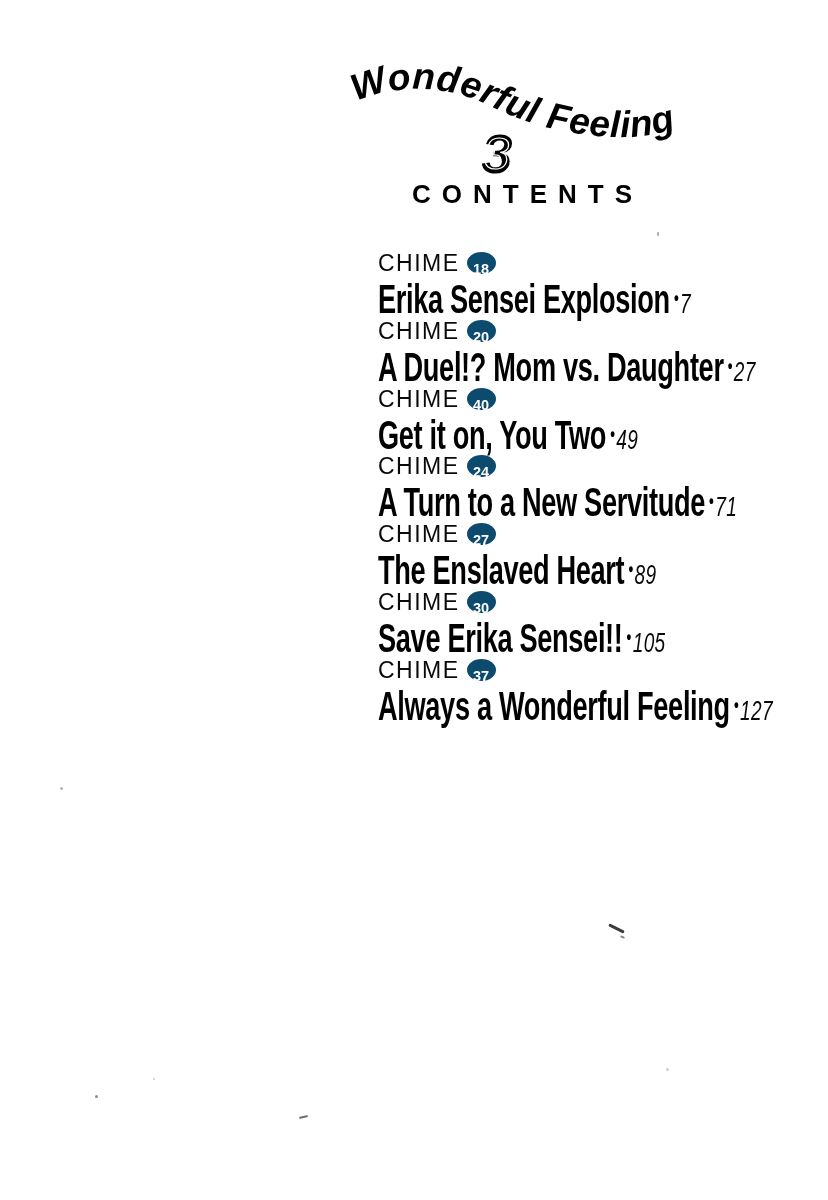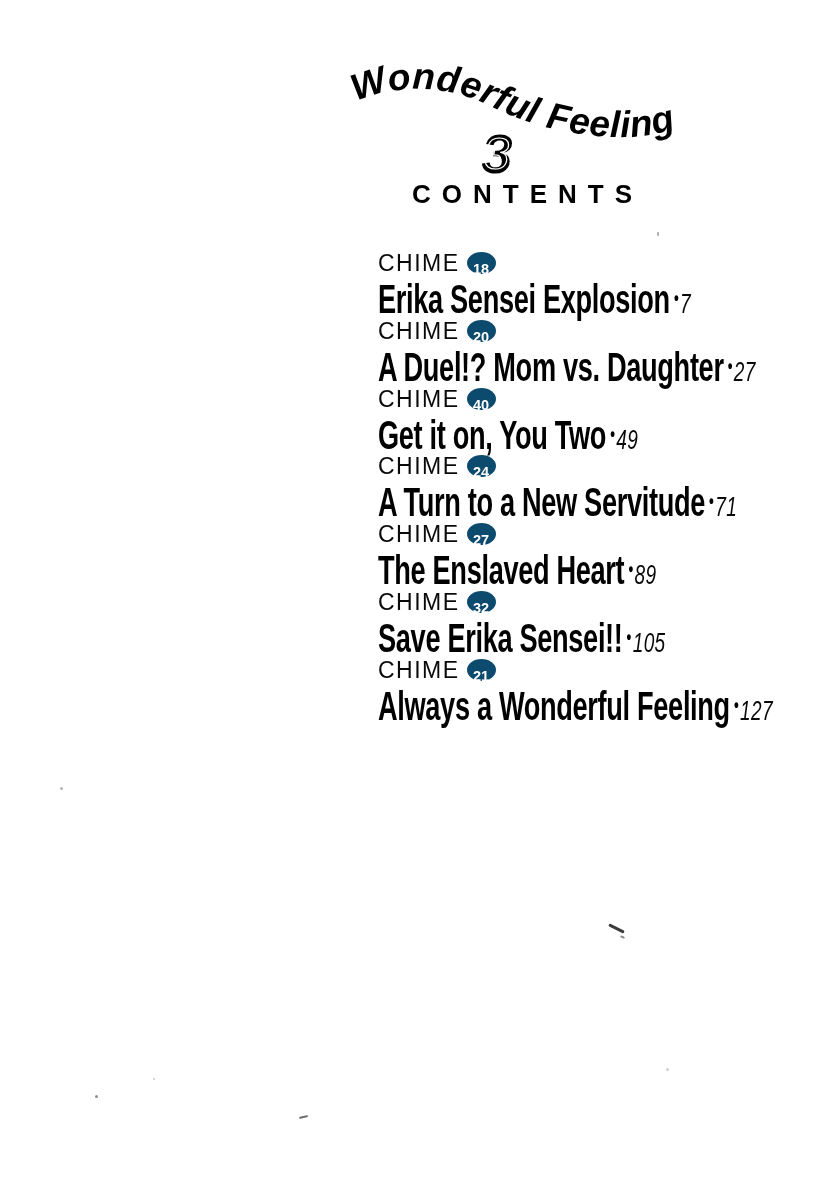--- a/index.html
+++ b/index.html
@@ -155,30 +155,30 @@
       <div class="chime-line">
         <span>CHIME</span><span class="badge"><span>27</span></span>
       </div>
       <div class="title-line">
         <span class="ctitle">The Enslaved Heart</span><span class="dot">•</span><span class="page-num">89</span>
       </div>
     </div>
 
     <div class="chapter">
       <div class="chime-line">
-        <span>CHIME</span><span class="badge"><span>32</span></span>
+        <span>CHIME</span><span class="badge"><span>30</span></span>
       </div>
       <div class="title-line">
         <span class="ctitle">Save Erika Sensei!!</span><span class="dot">•</span><span class="page-num">105</span>
       </div>
     </div>
 
     <div class="chapter">
       <div class="chime-line">
-        <span>CHIME</span><span class="badge"><span>21</span></span>
+        <span>CHIME</span><span class="badge"><span>37</span></span>
       </div>
       <div class="title-line">
         <span class="ctitle">Always a Wonderful Feeling</span><span class="dot">•</span><span class="page-num">127</span>
       </div>
     </div>
 
   </div>
 
   <div class="speck s1"></div>
   <div class="speck s1b"></div>

